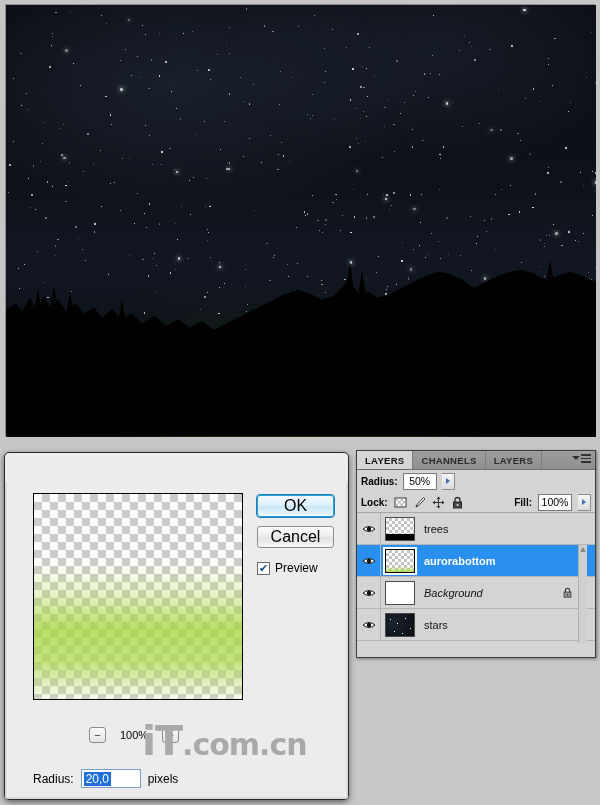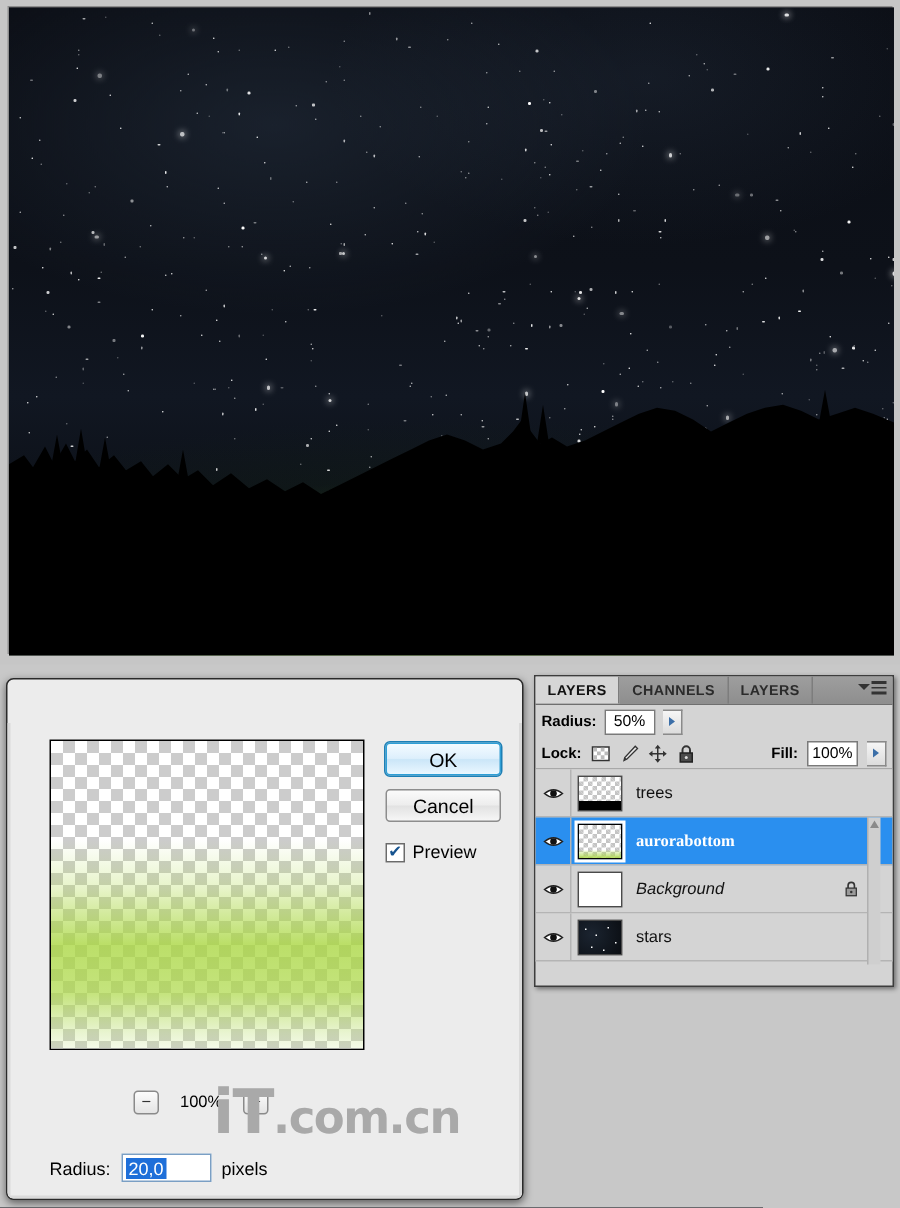--- a/index.html
+++ b/index.html
@@ -101,21 +101,21 @@
       rgba(180,220,80,0) 32%,
       rgba(175,218,75,.30) 48%,
       rgba(168,214,62,.78) 66%,
       rgba(172,216,70,.70) 82%,
       rgba(190,224,120,.34) 95%,
       rgba(200,230,140,.20) 100%);
   }
 
   #btn-ok, #btn-cancel{
     position:absolute; left:250px; width:77px; height:22px;
-    font-size:13px; display:flex; align-items:center; justify-content:center;
+    font-size:16px; display:flex; align-items:center; justify-content:center;
     cursor:pointer; border-radius:3px;text-align:right;
   }
   #btn-ok{
     top:13px;
     background:linear-gradient(180deg,#f4fbff 0%, #ddeffc 48%, #cbe6f8 52%, #eaf7ff 100%);
     border:1px solid #2f9fd6; outline:1px solid #1d7fb5;
   }
   #btn-cancel{
     top:44px;
     background:linear-gradient(180deg,#fbfbfb 0%, #ededed 48%, #e2e2e2 52%, #f6f6f6 100%);
@@ -239,21 +239,21 @@
     display:flex; align-items:center; padding:0 4px; gap:6px;
     border-bottom:1px solid #a8a8a8;
   }
   .lockicon{ width:13px; height:13px; display:block; cursor:pointer; }
 
   #layer-list{ position:relative; background:#d4d4d4; }
   .layer-row{
     position:relative; height:32px; display:flex; align-items:center;
     border-bottom:1px solid #b4b4b4; background:#d4d4d4; cursor:pointer;
   }
-  .layer-row.selected{ background:#2a8fef;font-family:Liberation Serif, serif; }
+  .layer-row.selected{ background:#2a8fef; }
   .layer-row.selected .layer-name{ color:#fff; font-weight:bold; }
   .eye-cell{
     width:24px; height:100%; display:flex; align-items:center; justify-content:center;
     border-right:1px solid #b4b4b4; cursor:pointer;
   }
   .thumb{
     width:30px; height:24px; margin-left:4px; border:1px solid #4a4a4a;
     position:relative; overflow:hidden; background:#fff; flex:0 0 auto;
   }
   .layer-row.selected .thumb{ outline:2px solid #fff; outline-offset:-0px; border-color:#000; }

